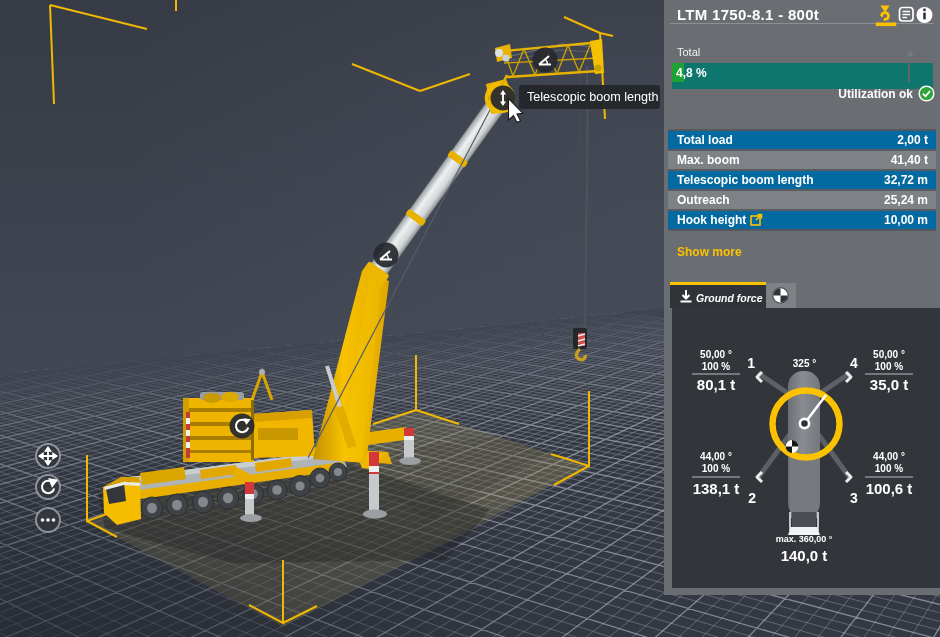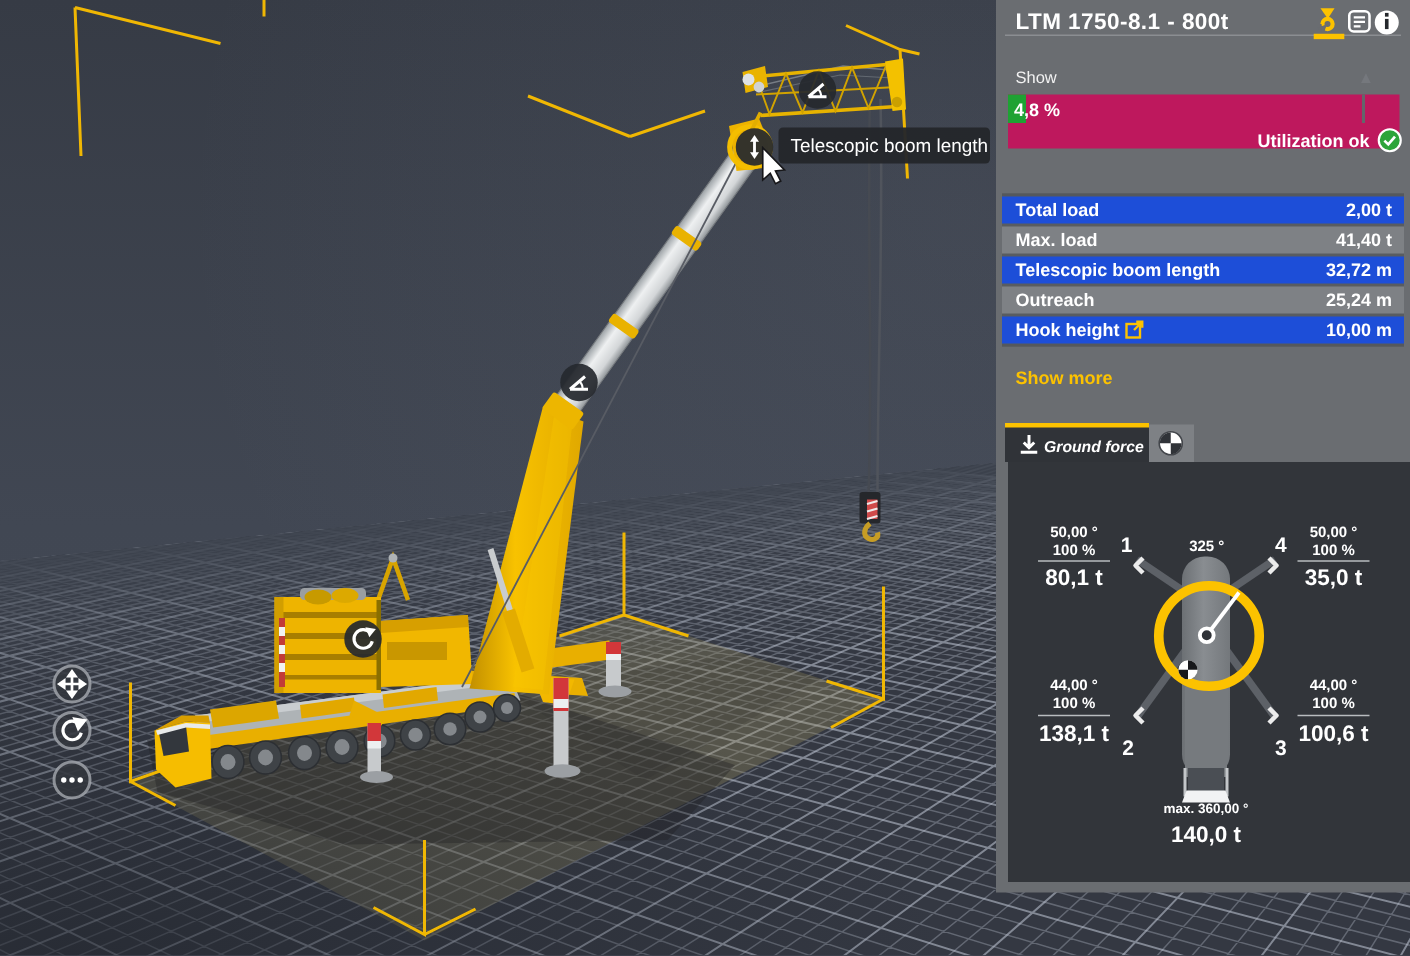--- a/index.html
+++ b/index.html
@@ -2,31 +2,31 @@
 <html><head><meta charset="utf-8"><style>
 html,body{margin:0;padding:0;background:#3c414c;}
 *{box-sizing:border-box;}
 #stage{position:relative;width:940px;height:637px;overflow:hidden;font-family:"Liberation Sans",sans-serif;}
 #scene{position:absolute;left:0;top:0;}
 #panel{position:absolute;left:664px;top:0;width:276px;height:595px;background:#6a6d71;color:#fff;}
 .ptitle{position:absolute;left:13px;top:6px;font-size:15px;font-weight:bold;letter-spacing:.3px;color:#fff;}
 .pdiv{position:absolute;left:6px;top:23px;width:264px;height:1px;background:#8b8e92;}
 .hicons{position:absolute;right:7px;top:5px;height:28px;}
 .lbl{position:absolute;font-size:11px;color:#f2f2f2;}
-.bar{position:absolute;left:8px;top:63px;width:261px;height:36px;background:#be185d;}
+.bar{position:absolute;left:8px;top:63px;width:261px;height:26px;background:#0f766e;}
 .bar .fill{position:absolute;left:0;top:0;width:12px;height:19px;background:#1ea233;}
 .bar .mark{position:absolute;left:236px;top:0;width:2px;height:19px;background:#63666b;}
 .bar .txt{position:absolute;left:4px;top:3px;font-size:12px;font-weight:bold;color:#fff;}
 .util{position:absolute;right:27px;top:87px;font-size:12px;font-weight:bold;}
 .rows{position:absolute;left:4px;top:129px;width:268px;background:#595c60;border-top:2px solid #55585c;border-bottom:2px solid #55585c;}
 .row{position:relative;height:18px;margin-bottom:2px;font-size:12px;font-weight:bold;color:#fff;}
 .row:last-child{margin-bottom:0;}
 .row .l{position:absolute;left:9px;top:2px;}
 .row .r{position:absolute;right:8px;top:2px;}
-.row.a{background:#1d4ed8;}
+.row.a{background:#0369a1;}
 .row.b{background:#7e8185;}
 .showmore{position:absolute;left:13px;top:245px;font-size:12px;font-weight:bold;color:#fcc200;}
 .tabbar{position:absolute;left:0px;top:282px;width:276px;height:26px;}
 .tab1{position:absolute;left:6px;top:0;width:96px;height:26px;background:#303338;border-top:3px solid #fcc200;font-style:italic;}
 .tab1 span{position:absolute;left:26px;top:7px;font-size:10.5px;font-weight:bold;color:#fff;white-space:nowrap;}
 .tab2{position:absolute;left:102px;top:1px;width:30px;height:25px;background:#7e8185;}
 .gfc{position:absolute;left:8px;top:308px;width:308px;height:280px;background:#32353a;}
 </style></head><body>
 <div id="stage">
 <svg id="scene" width="940" height="637" viewBox="0 0 940 637">
@@ -268,39 +268,39 @@
  <polygon points="12,11 5.5,13.5 9,17.5" fill="#6a6d71"></polygon>
  <path d="M12,11 m-4.8,0 a4.8,4.8 0 0 0 3,4.4" stroke="#6a6d71" stroke-width="1.6" fill="none"></path>
  <rect x="2.8" y="17.5" width="20.4" height="3.6" fill="#fcc200"></rect>
  <rect x="26.5" y="2.5" width="13.5" height="13.5" rx="3" fill="none" stroke="#fff" stroke-width="1.7"></rect>
  <path d="M29.5,6.5 h7.5 M29.5,9.5 h7.5 M29.5,12.5 h4.5" stroke="#fff" stroke-width="1.5"></path>
  <circle cx="51.5" cy="10" r="8" fill="#fff"></circle>
  <rect x="50.3" y="3.6" width="2.4" height="2.5" fill="#25282c"></rect>
  <rect x="50.3" y="7.6" width="2.4" height="6.8" fill="#25282c"></rect>
 </svg>
 </div>
- <div class="lbl" style="left:13px;top:46px;">Show</div>
+ <div class="lbl" style="left:13px;top:46px;">Total</div>
  <div class="lbl" style="right:24px;top:46px;color:#75787d;">▲</div>
  <div class="bar">
         <div class="fill"></div>
         <div class="mark"></div>
         <div class="txt">4,8 %</div>
       </div>
  <div class="util">Utilization ok</div>
  <svg style="position:absolute;right:5px;top:85px;" width="17" height="17" viewBox="0 0 19 19">
    <circle cx="9.5" cy="9.5" r="8.2" fill="#2ea43a" stroke="#fff" stroke-width="1.6"></circle>
    <path d="M5.5 9.8 L8.4 12.6 L13.4 6.8" stroke="#fff" stroke-width="2" fill="none"></path>
  </svg>
  <div class="rows">
   <div class="row a">
           <span class="l">Total load</span>
           <span class="r">2,00 t</span>
         </div>
   <div class="row b">
-          <span class="l">Max. load</span>
+          <span class="l">Max. boom</span>
           <span class="r">41,40 t</span>
         </div>
   <div class="row a">
           <span class="l">Telescopic boom length</span>
           <span class="r">32,72 m</span>
         </div>
   <div class="row b">
           <span class="l">Outreach</span>
           <span class="r">25,24 m</span>
         </div>

